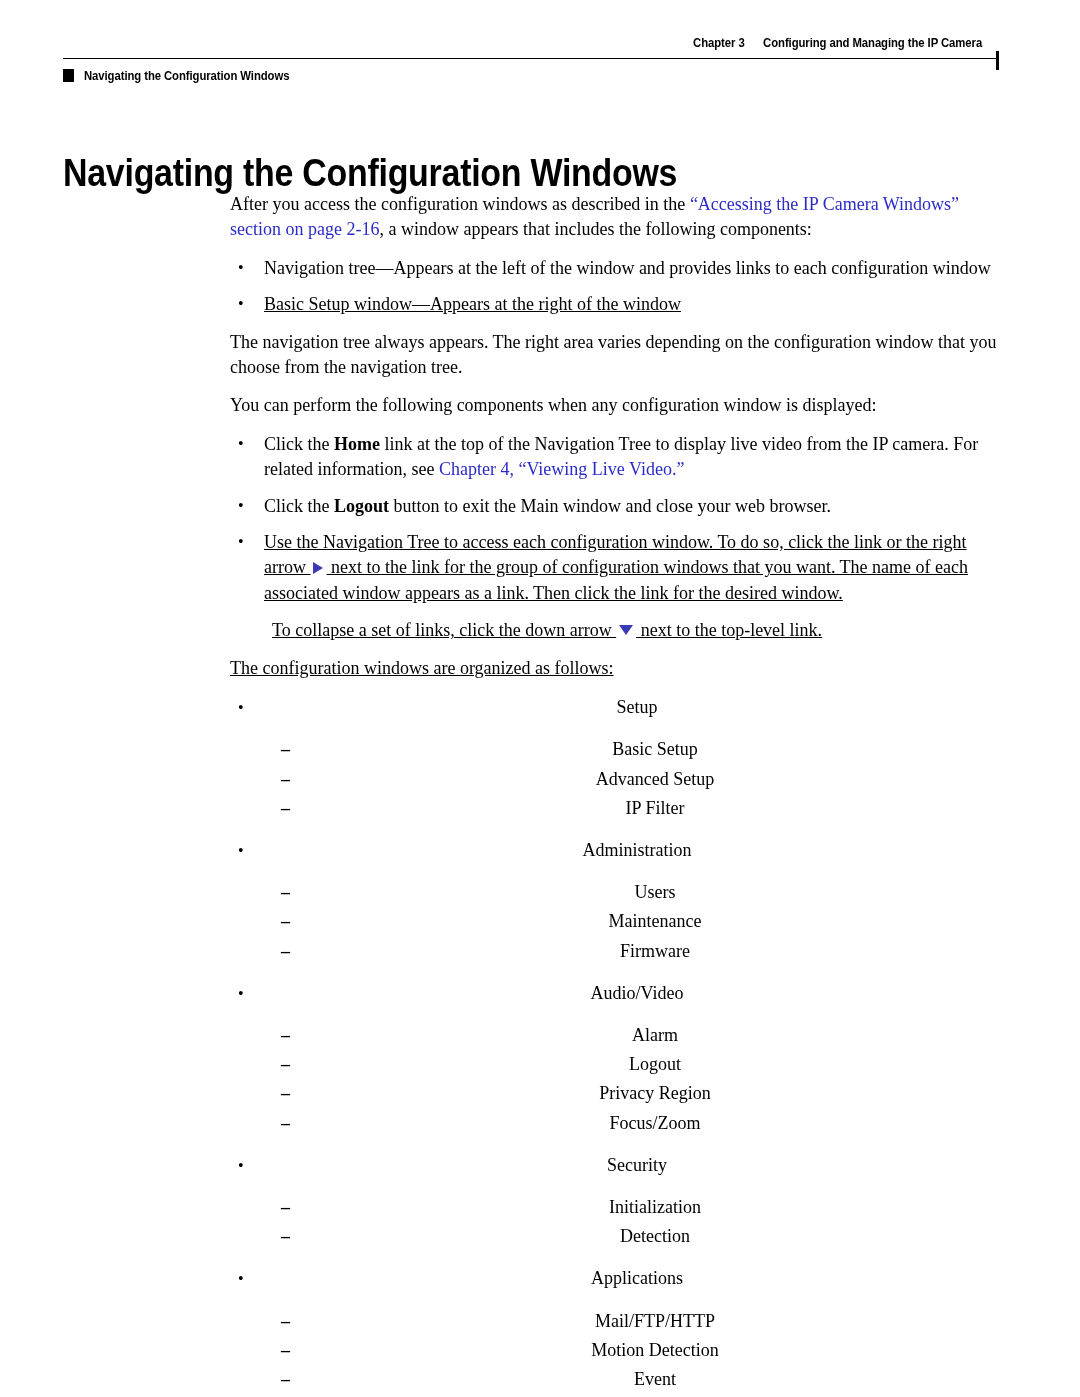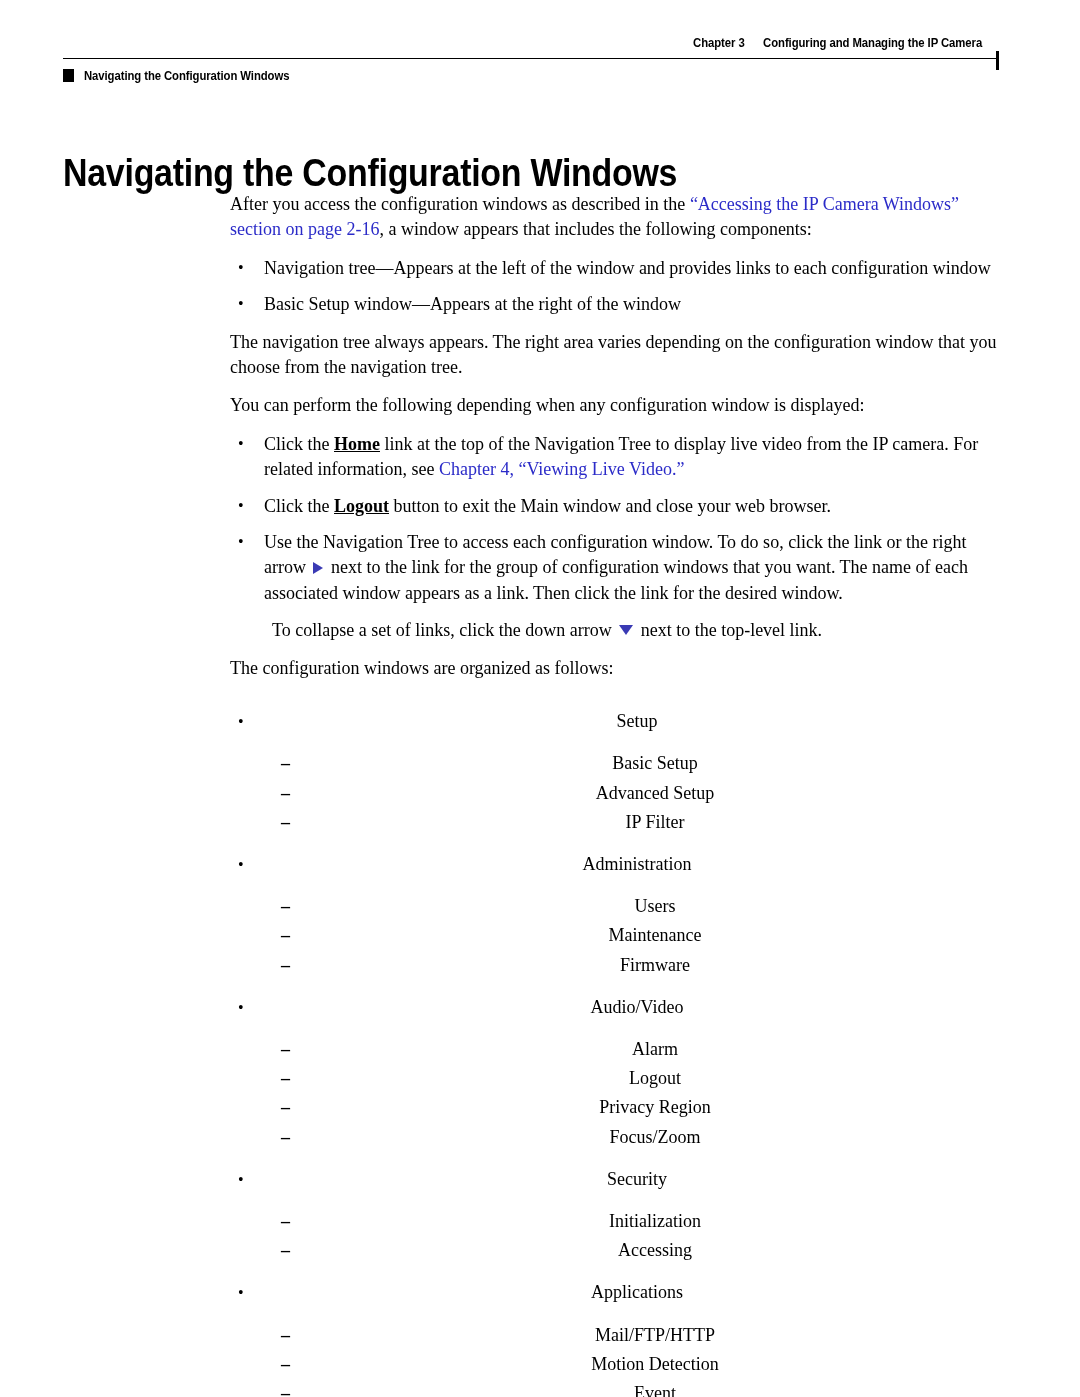--- a/index.html
+++ b/index.html
@@ -106,34 +106,34 @@
     top: 192px;
     width: 780px;
     font-size: 18px;
     line-height: 25.4px;
   }
 
   p.para {
     margin: 0 0 13px 0;
     text-align: left;
   }
-  p.para.tight { margin-bottom: 26px; }
+  p.para.tight { margin-bottom: 12px; text-decoration: underline; }
 
   
   ul.bullets {
     list-style: none;
     margin: 0 0 12px 0;
     padding: 0;
   }
   ul.bullets > li {
     position: relative;
     padding-left: 34px;
     margin-bottom: 11px;
   }
-  ul.bullets > li:last-child { margin-bottom: 0; }
+  ul.bullets > li:last-child { margin-bottom: 0; text-decoration: underline; }
   ul.bullets > li::before {
     content: "\2022";
     position: absolute;
     left: 8px;
     top: -1px;
     font-size: 16px;
     line-height: 25.4px;
   }
 
   
@@ -175,21 +175,21 @@
     font-weight: bold;
     font-size: 18px;
     line-height: 29.2px;
   }
 
   .sub-para {
     margin: 12px 0 0 8px;
   }
 
   .link { color: #2b2bc8; }
-  b.bold { font-weight: bold; text-decoration: underline; }
+  b.bold { font-weight: bold; }
 
   
   .tri {
     display: inline-block;
     width: 0;
     height: 0;
     position: relative;
     margin: 0 3px;
   }
   .tri-right {
@@ -237,21 +237,21 @@
 
     <p class="para"><span>After you access the configuration windows as described in the </span><span class="link">“Accessing the IP Camera Windows” section on page 2-16</span><span>, a window appears that includes the following components:</span></p>
 
     <ul class="bullets">
       <li><span>Navigation tree—Appears at the left of the window and provides links to each configuration window</span></li>
       <li><span>Basic Setup window—Appears at the right of the window</span></li>
     </ul>
 
     <p class="para">The navigation tree always appears. The right area varies depending on the configuration window that you choose from the navigation tree.</p>
 
-    <p class="para">You can perform the following depending when any configuration window is displayed:</p>
+    <p class="para">You can perform the following components when any configuration window is displayed:</p>
 
     <ul class="bullets">
       <li><span>Click the </span><b class="bold">Home</b><span> link at the top of the Navigation Tree to display live video from the IP camera. For related information, see </span><span class="link">Chapter 4, “Viewing Live Video.”</span></li>
 
       <li><span>Click the </span><b class="bold">Logout</b><span> button to exit the Main window and close your web browser.</span></li>
 
       <li>
         <span>Use the Navigation Tree to access each configuration window. To do so, click the link or the right arrow </span><span class="tri tri-right"></span><span> next to the link for the group of configuration windows that you want. The name of each associated window appears as a link. Then click the link for the desired window.</span>
         <p class="sub-para"><span>To collapse a set of links, click the down arrow </span><span class="tri tri-down"></span><span> next to the top-level link.</span></p>
       </li>
@@ -285,21 +285,21 @@
           <li><span>Logout</span></li>
           <li><span>Privacy Region</span></li>
           <li><span>Focus/Zoom</span></li>
         </ul>
       </li>
 
       <li>
         <span>Security</span>
         <ul class="subtree">
           <li><span>Initialization</span></li>
-          <li><span>Accessing</span></li>
+          <li><span>Detection</span></li>
         </ul>
       </li>
 
       <li>
         <span>Applications</span>
         <ul class="subtree">
           <li><span>Mail/FTP/HTTP</span></li>
           <li><span>Motion Detection</span></li>
           <li><span>Event</span></li>
           <li><span>SNMP</span></li>

